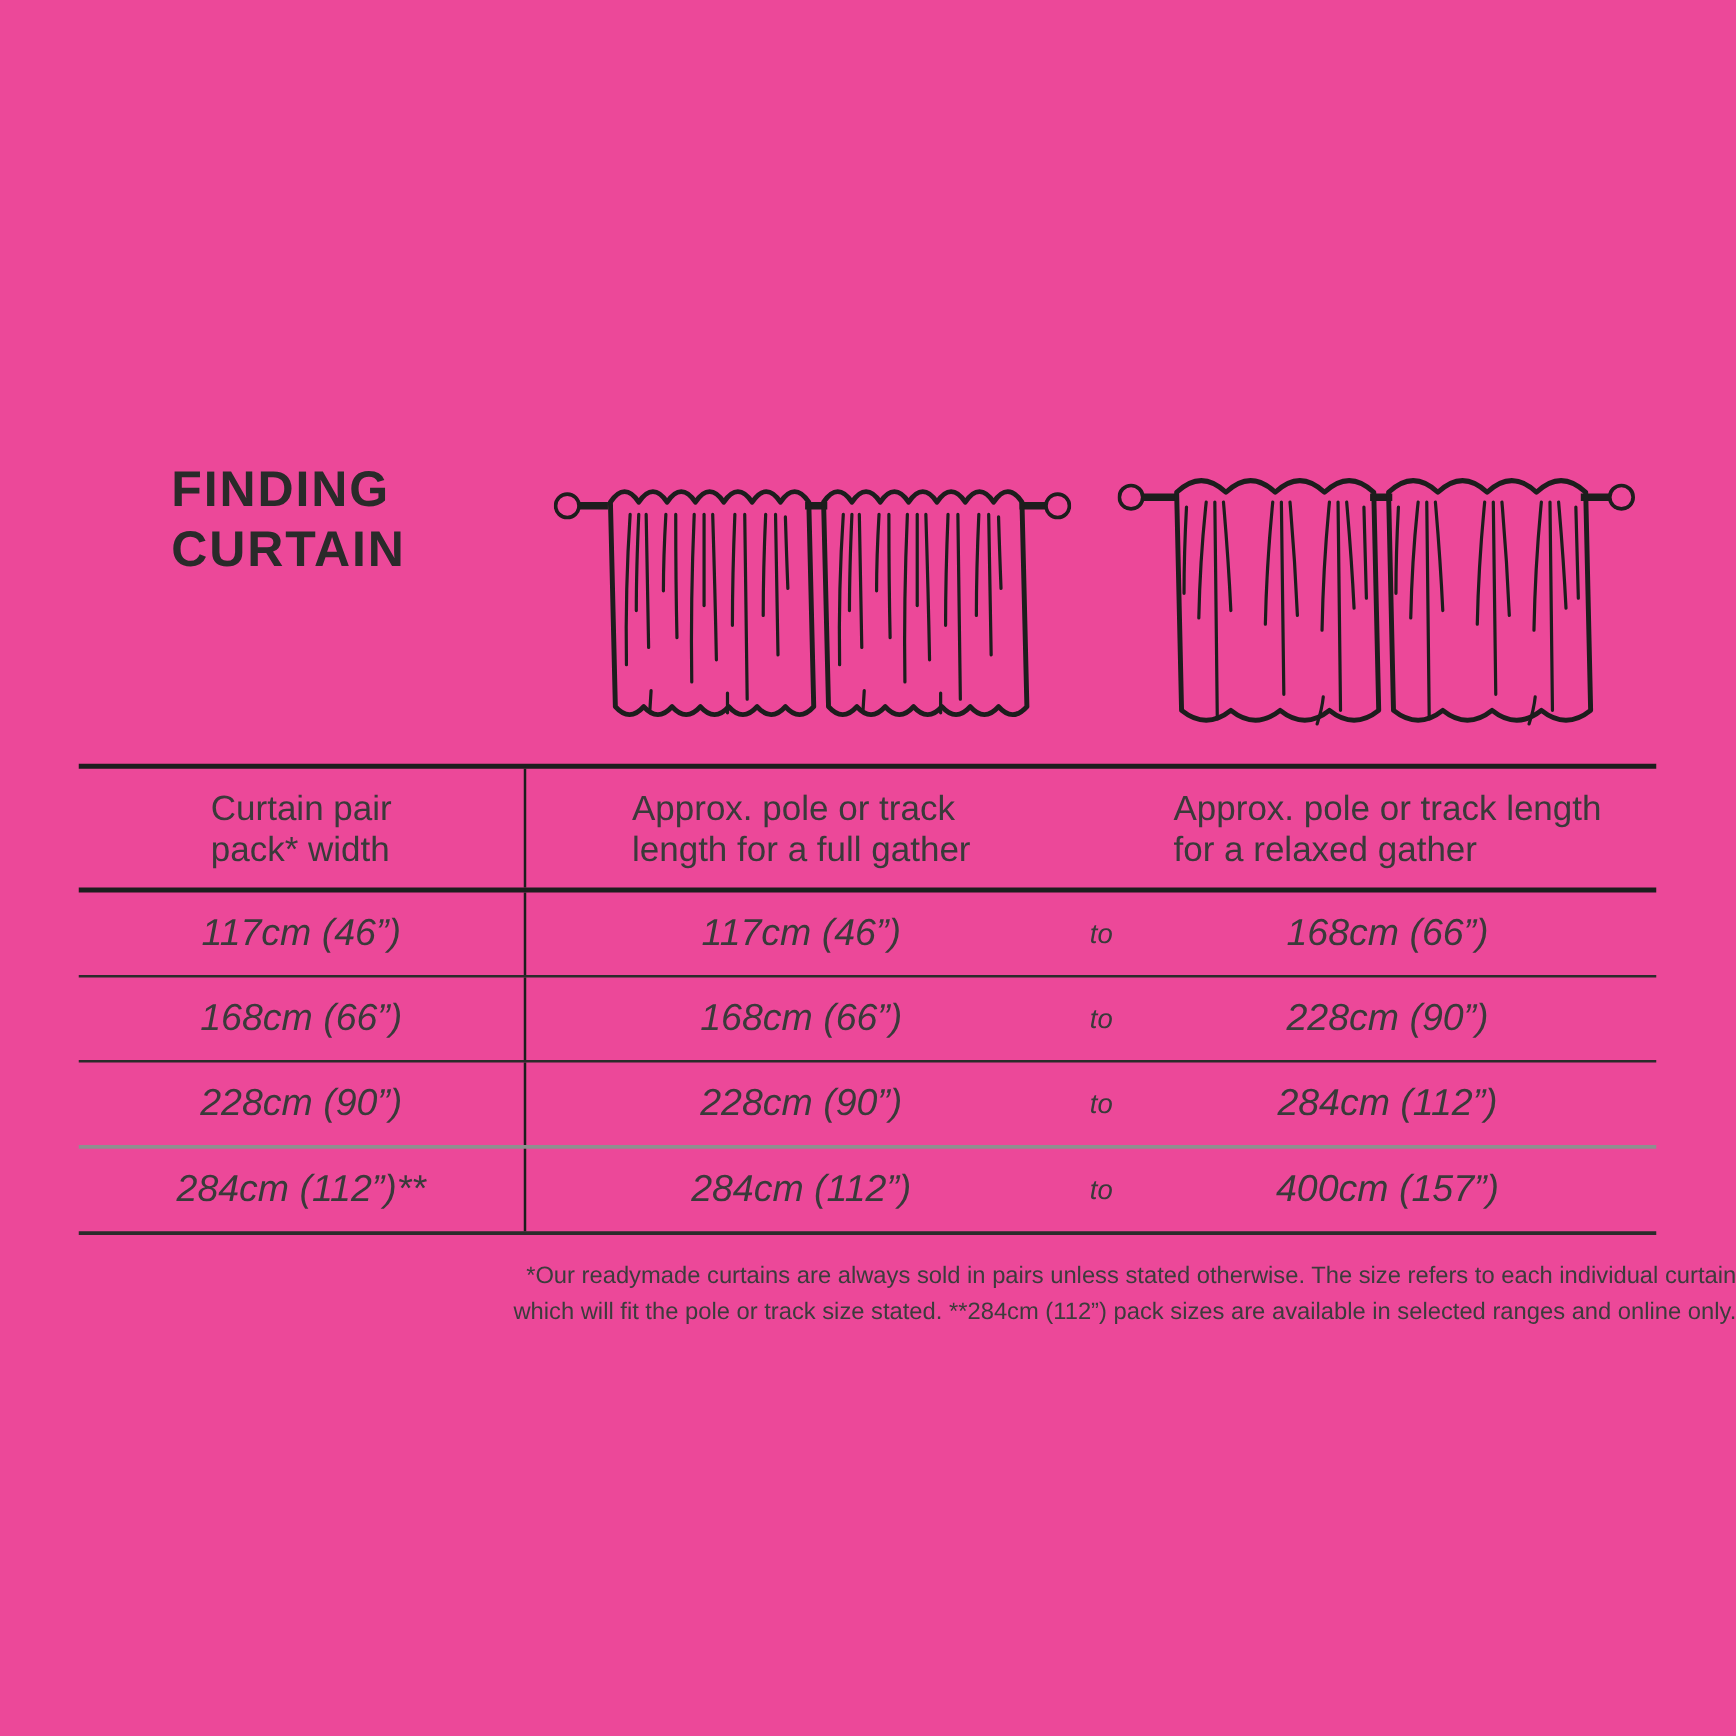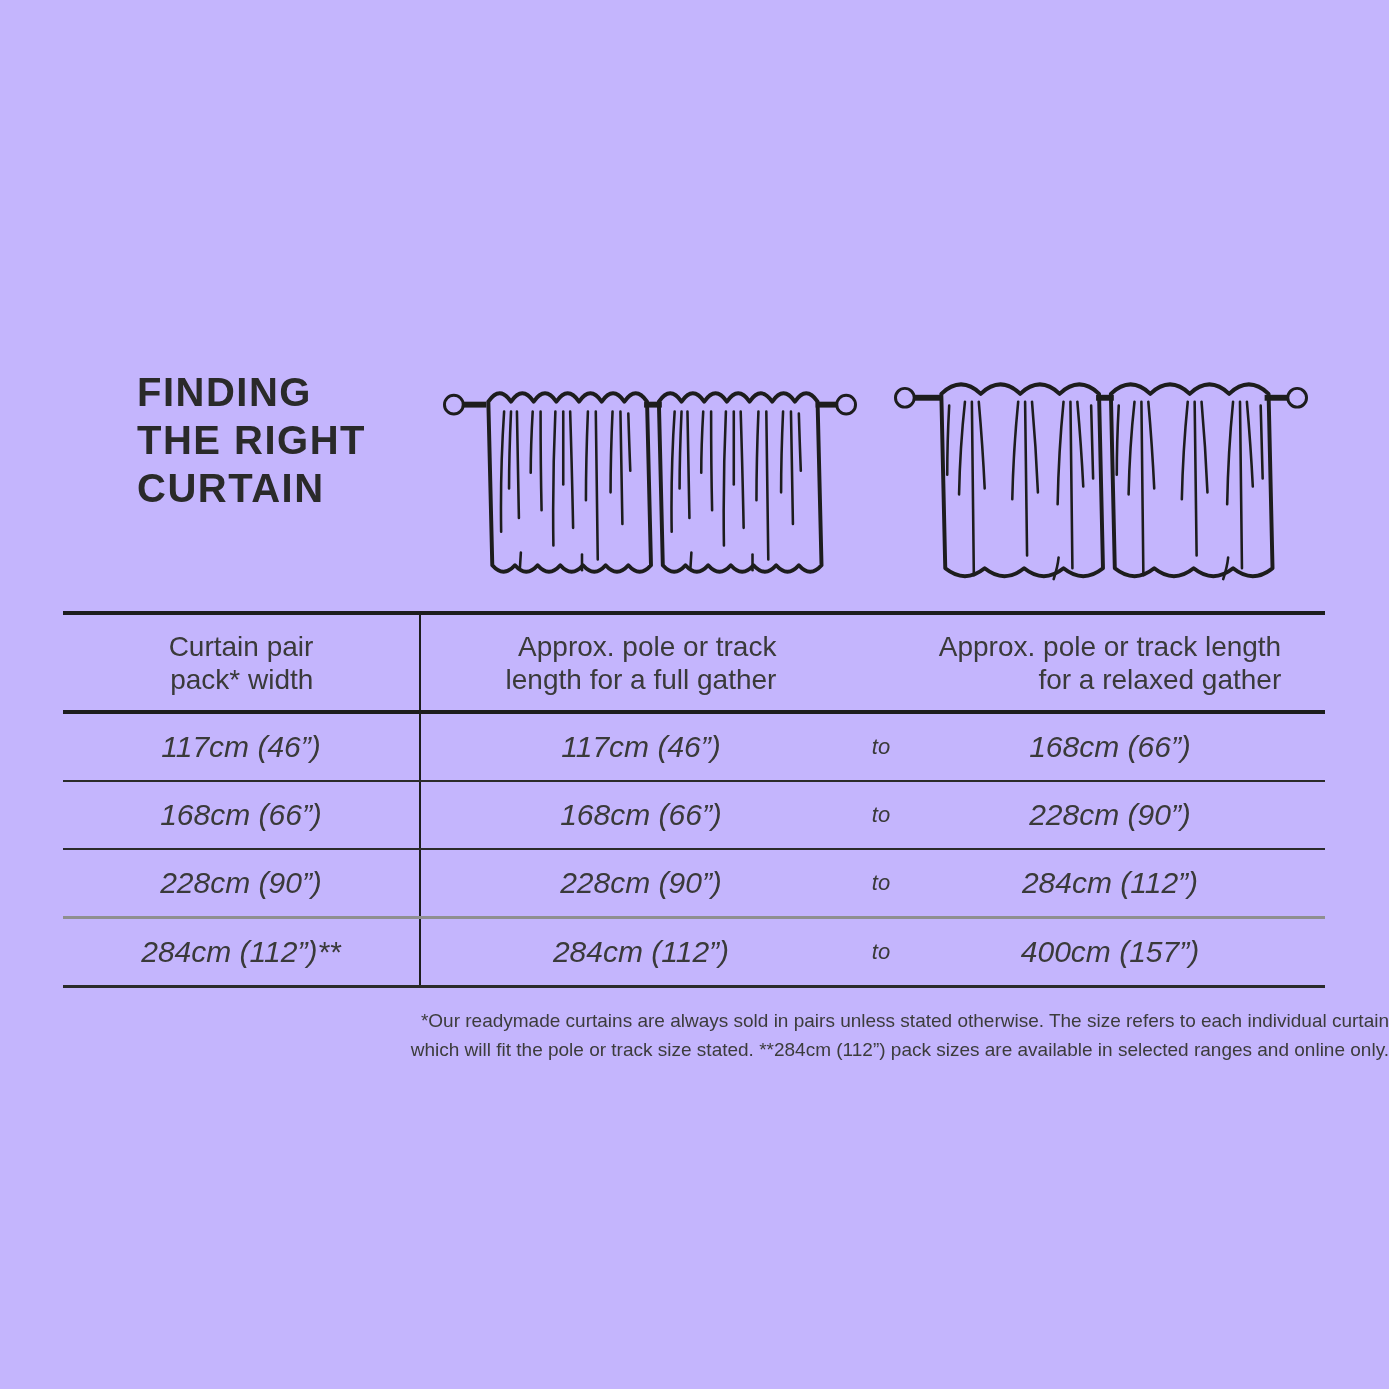--- a/index.html
+++ b/index.html
@@ -3,21 +3,21 @@
 <meta charset="utf-8">
 <style>
   html,body{margin:0;padding:0;background:#ffffff;}
   body{
     width:1389px;height:1389px;
     font-family:"Liberation Sans", sans-serif;
     color:#3c3c3c;
     position:relative;
     overflow:hidden;
   }
-  .canvas{position:absolute;inset:0;background:#c4b5fd;}
+  .canvas{position:absolute;inset:0;background:#ec4899;}
 
   
   .heading{
     position:absolute;left:137px;top:368px;
     font-size:40px;font-weight:700;letter-spacing:1.5px;
     line-height:48px;color:#2a2a2a;
   }
 
   
   .curtain{position:absolute;}
@@ -35,21 +35,21 @@
     display:grid;
     grid-template-columns:358px 440px 56px 1fr;
     align-items:center;
   }
   .thead{height:95px;border-bottom:4px solid #1d1d1d;}
   .drow{height:66px;font-style:italic;}
   .sep-dark{border-top:2px solid #2b2b2b;}
   .sep-gray{border-top:3px solid #8f8f8f;}
   .cell{
     display:flex;align-items:center;justify-content:center;
-    height:100%;text-align:right;
+    height:100%;text-align:left;
   }
   .c1{border-right:2px solid #1d1d1d;}
   .c4{padding-right:22px;}
   .c3{padding-right:16px;}
   .hdr{font-size:28px;line-height:33px;white-space:pre-line;}
   .drow .cell{font-size:30px;}
   .drow .c3{font-size:22px;}
 
   
   .footnote{
@@ -62,21 +62,20 @@
   svg .pole{stroke:#1d1d1d;stroke-width:6;}
   svg .finial{fill:none;stroke:#1d1d1d;stroke-width:3;}
 </style>
 </head>
 <body>
 
 <div class="canvas">
 
   <div class="heading">
     <div>FINDING</div>
-    <div>THE RIGHT</div>
     <div>CURTAIN</div>
   </div>
 
   <svg class="curtain curtain-full" viewBox="0 0 420 225">
     <circle class="finial" cx="11" cy="33" r="9.5"></circle>
     <line class="pole" x1="20.5" y1="33" x2="44" y2="33"></line>
     <line class="pole" x1="204" y1="33" x2="222" y2="33"></line>
     <line class="pole" x1="378" y1="33" x2="399.5" y2="33"></line>
     <circle class="finial" cx="409" cy="33" r="9.5"></circle>
 

